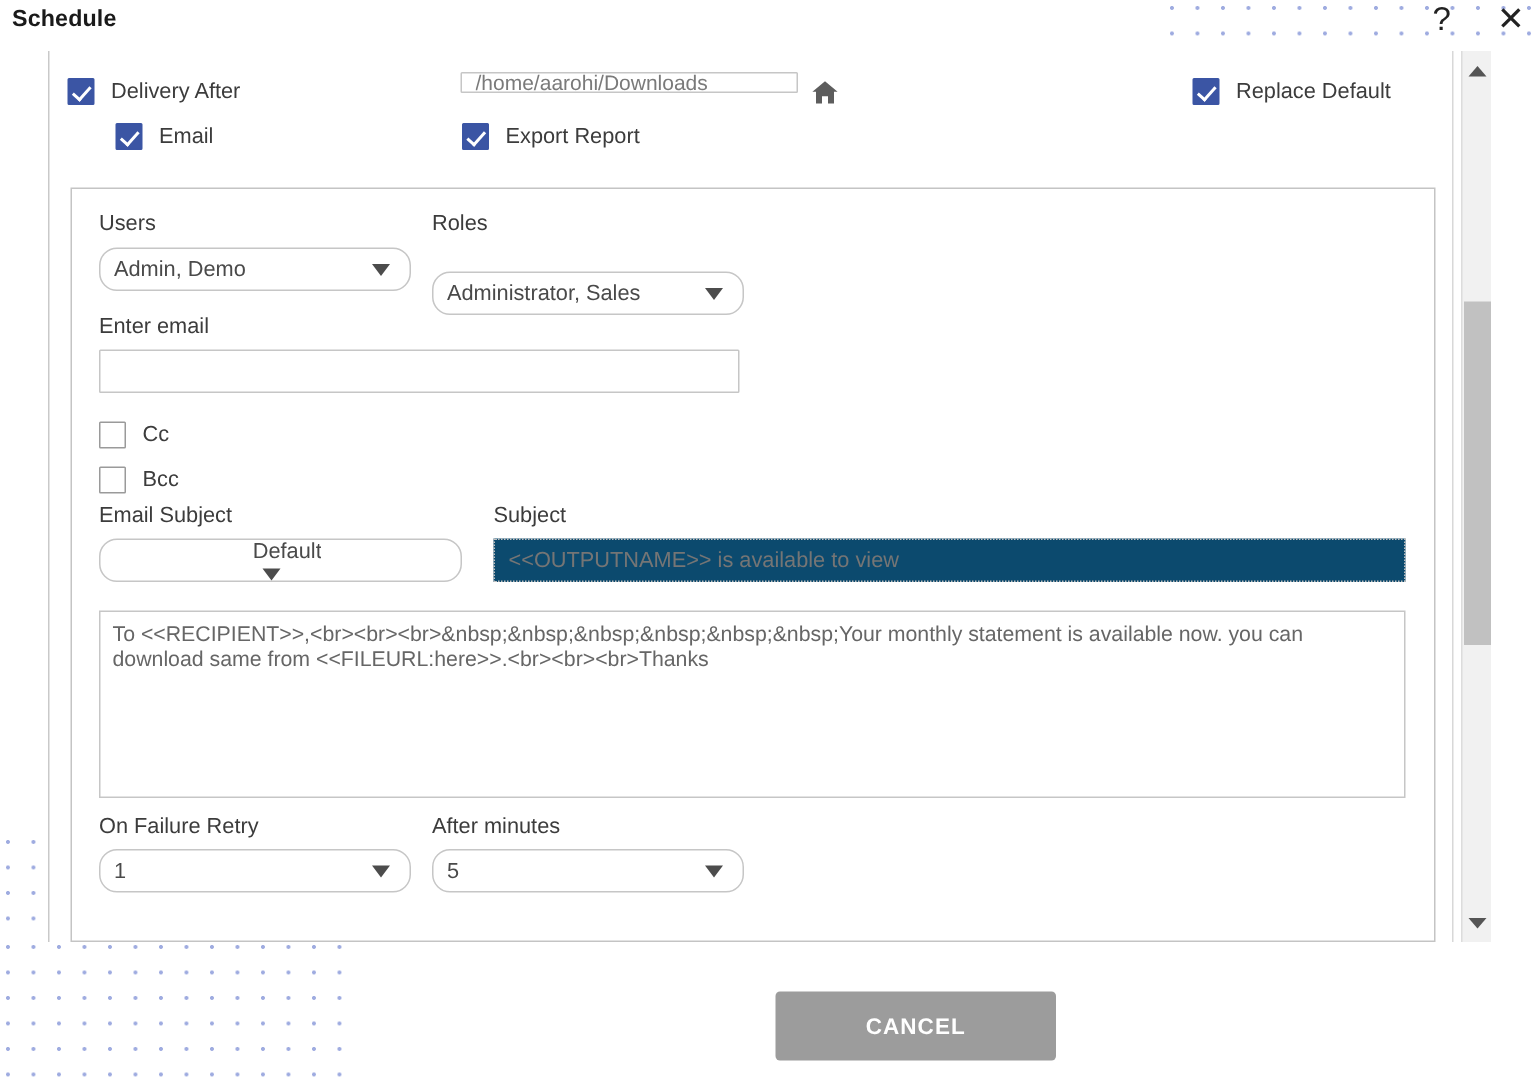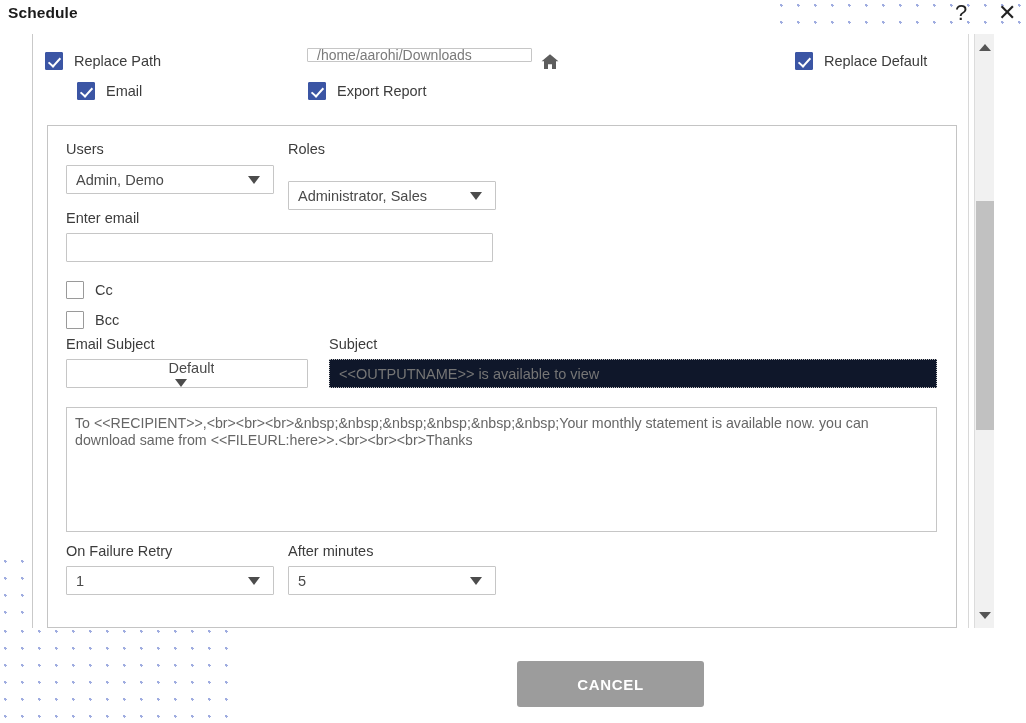--- a/index.html
+++ b/index.html
@@ -133,21 +133,21 @@
     color: #3c3c3c;
     white-space: nowrap;
   }
 
   
   .sel {
     position: absolute;
     height: 29px;
     border: 1px solid #c6c6c6;
     background: #fff;
-    border-radius: 1px;
+    border-radius: 12px;
     display: flex;
     align-items: center;
     cursor: pointer;
   }
   .sel .sel-val {
     flex: 1 1 auto;
     padding-left: 9px;
     font-size: 14.5px;
     color: #4a4a4a;
     white-space: nowrap;
@@ -190,21 +190,21 @@
   }
 
   #row-cc  { position: absolute; left: 18px; top: 155px; display: flex; align-items: center; }
   #row-bcc { position: absolute; left: 18px; top: 185px; display: flex; align-items: center; }
 
   #subject-input {
     position: absolute;
     left: 281px; top: 233px;
     width: 608px; height: 29px;
     border: 1px dotted #c0c0c0;
-    background: #0f172a;
+    background: #0c4a6e;
     font-family: "Liberation Sans", sans-serif;
     font-size: 14.5px;
     color: #9b9b9b;
     padding: 0 9px;
   }
 
   #body-textarea {
     position: absolute;
     left: 18px; top: 281px;
     width: 871px; height: 125px;
@@ -287,21 +287,21 @@
 
   <div id="title">Schedule</div>
 
   <div class="hdr-icon" id="help-icon">?</div>
   <div class="hdr-icon" id="close-icon">✕</div>
 
   <div id="left-rule"></div>
 
   <div class="chk-row" id="row-delivery">
     <div class="chk on"></div>
-    <span class="chk-label">Replace Path</span>
+    <span class="chk-label">Delivery After</span>
   </div>
 
   <div class="chk-row" id="row-email">
     <div class="chk on"></div>
     <span class="chk-label">Email</span>
   </div>
 
   <div class="chk-row" id="row-export">
     <div class="chk on"></div>
     <span class="chk-label">Export Report</span>

